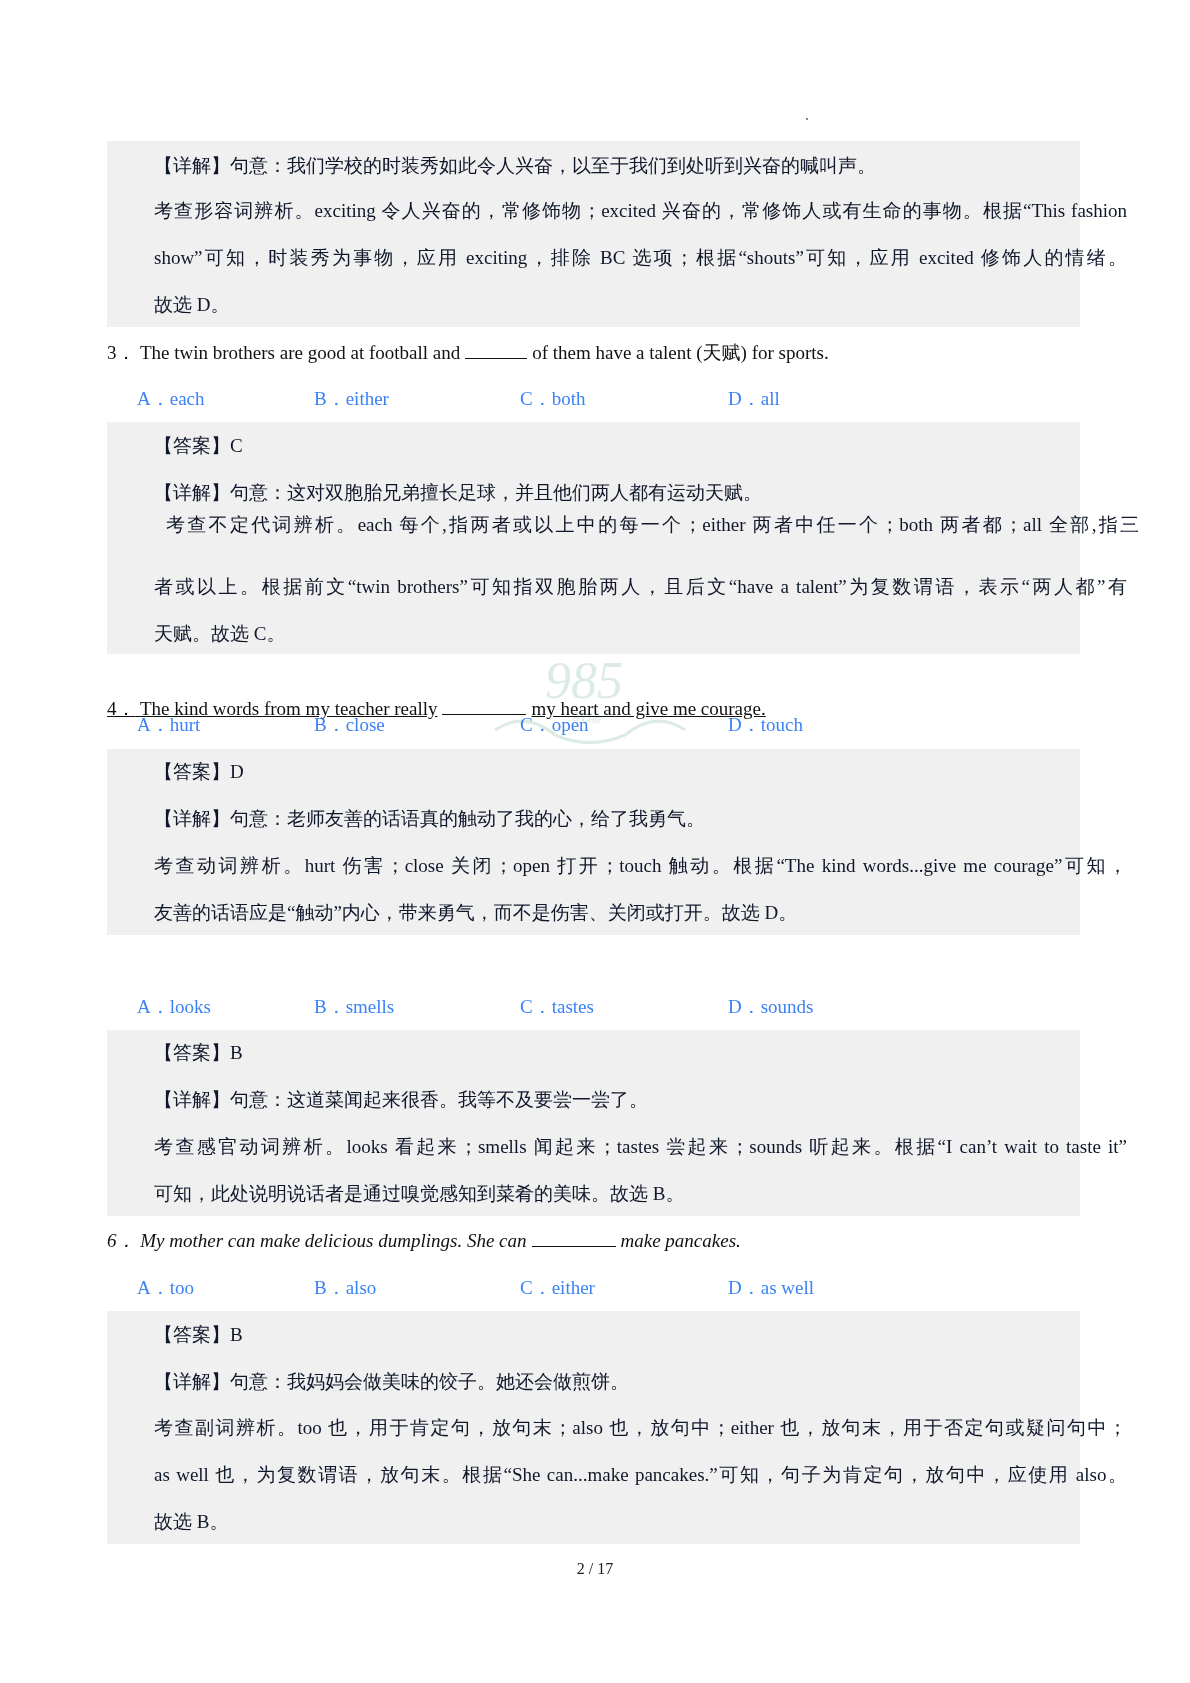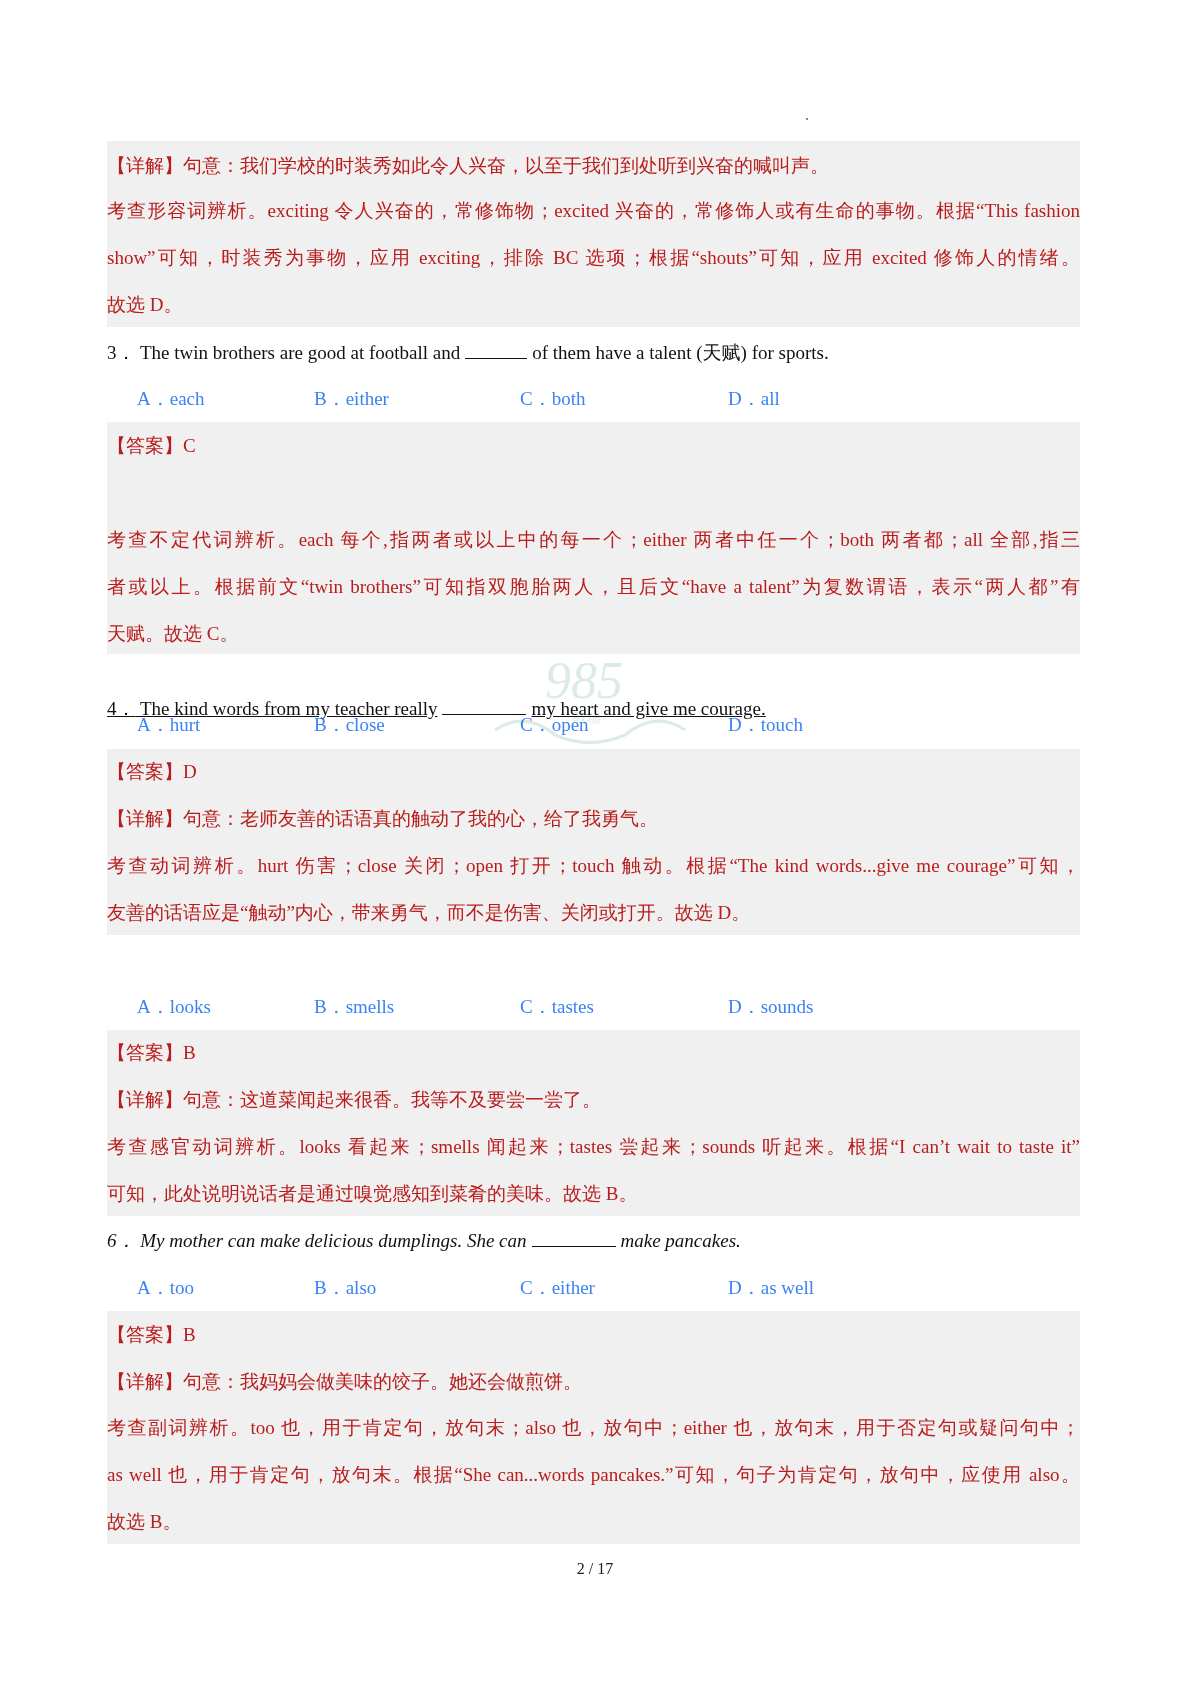--- a/index.html
+++ b/index.html
@@ -2,21 +2,21 @@
 <html><head>
 <meta charset="utf-8">
 <style>
   html, body { margin: 0; padding: 0; background: #ffffff; }
   body { width: 1190px; height: 1683px; position: relative; overflow: hidden;
          font-family: "Liberation Serif", "DejaVu Serif", serif; }
   .page { position: absolute; left: 0; top: 0; width: 1190px; height: 1683px; }
   .dot { position: absolute; left: 806px; top: 118px; width: 2px; height: 2px; background: #888; }
   .block { position: absolute; left: 107px; width: 973px; background: #f1f0f0; }
   .line { position: absolute; left: 107px; font-size: 19px; line-height: 24px; white-space: nowrap; }
-  .red { color: #b91c1c; }
+  .red { color: #0f172a; padding-left: 47px; }
   .black { color: #111; }
   .opt { position: absolute; font-size: 19px; color: #3b82f6; white-space: nowrap; }
   .blank { display: inline-block; border-bottom: 1.5px solid #111; height: 18px; vertical-align: baseline; margin: 0 5px; }
   .footer { position: absolute; left: 0; width: 1190px; top: 1560px; text-align: center; font-size: 16px; color: #222; }
   .watermark { position: absolute; left: 485px; top: 650px; width: 210px; height: 100px; opacity: 0.35; }
   .just { text-align: justify; text-align-last: justify; width: 973px; }
 </style>
 </head>
 <body>
 
@@ -33,21 +33,22 @@
     <span>3．</span>
     <span>The twin brothers are good at football and</span><span class="blank" style="width:62px;"></span><span>of them have a talent (天赋) for sports.</span>
   </div>
   <div class="opt" style="left:137px;top:386px;">A．each</div>
   <div class="opt" style="left:314px;top:386px;">B．either</div>
   <div class="opt" style="left:520px;top:386px;">C．both</div>
   <div class="opt" style="left:728px;top:386px;">D．all</div>
 
   <div class="block" style="top:422px;height:232px;"></div>
   <div class="line red" style="top:434px;">【答案】C</div>
-  <div class="line red just" style="top:528px;">考查不定代词辨析。each 每个,指两者或以上中的每一个；either 两者中任一个；both 两者都；all 全部,指三</div>
+  <div class="line red" style="top:481px;">【详解】句意：这对双胞胎兄弟擅长足球，并且他们两人都有运动天赋。</div>
+  <div class="line red just" style="top:513px;margin-left:12px;">考查不定代词辨析。each 每个,指两者或以上中的每一个；either 两者中任一个；both 两者都；all 全部,指三</div>
   <div class="line red just" style="top:575px;">者或以上。根据前文“twin brothers”可知指双胞胎两人，且后文“have a talent”为复数谓语，表示“两人都”有</div>
   <div class="line red" style="top:622px;">天赋。故选 C。</div>
 
   <svg class="watermark" viewBox="0 0 210 100">
     <text x="60" y="48" font-size="52" font-family="Liberation Serif, serif" font-style="italic" fill="#9cc7b4">985</text>
     <text x="88" y="72" font-size="14" fill="#9cc7b4" font-family="DejaVu Sans, sans-serif">教辅</text>
     <path d="M10 80 Q40 60 70 85 Q105 100 140 85 Q170 60 200 80" stroke="#9cc7b4" stroke-width="3" fill="none"></path>
   </svg>
 
   <div class="line black" style="top:696px;text-decoration:underline;">
@@ -82,17 +83,17 @@
   </div>
   <div class="opt" style="left:137px;top:1275px;">A．too</div>
   <div class="opt" style="left:314px;top:1275px;">B．also</div>
   <div class="opt" style="left:520px;top:1275px;">C．either</div>
   <div class="opt" style="left:728px;top:1275px;">D．as well</div>
 
   <div class="block" style="top:1311px;height:233px;"></div>
   <div class="line red" style="top:1323px;">【答案】B</div>
   <div class="line red" style="top:1370px;">【详解】句意：我妈妈会做美味的饺子。她还会做煎饼。</div>
   <div class="line red just" style="top:1416px;">考查副词辨析。too 也，用于肯定句，放句末；also 也，放句中；either 也，放句末，用于否定句或疑问句中；</div>
-  <div class="line red just" style="top:1463px;">as well 也，用于肯定句，放句末。根据“She can...words pancakes.”可知，句子为肯定句，放句中，应使用 also。</div>
+  <div class="line red just" style="top:1463px;">as well 也，为复数谓语，放句末。根据“She can...make pancakes.”可知，句子为肯定句，放句中，应使用 also。</div>
   <div class="line red" style="top:1510px;">故选 B。</div>
 
   <div class="footer">2 / 17</div>
 </div>
 
 </body></html>

